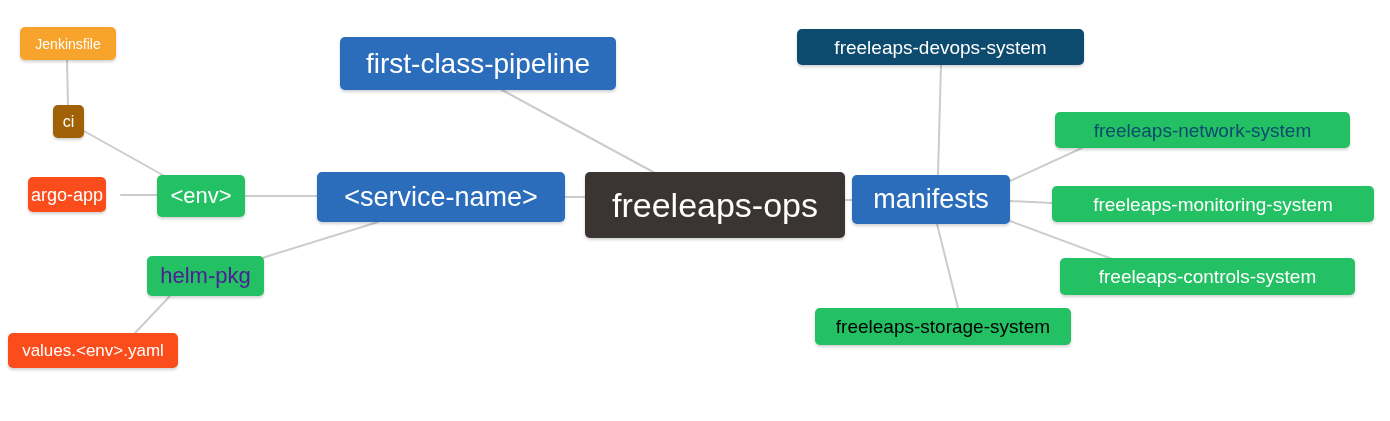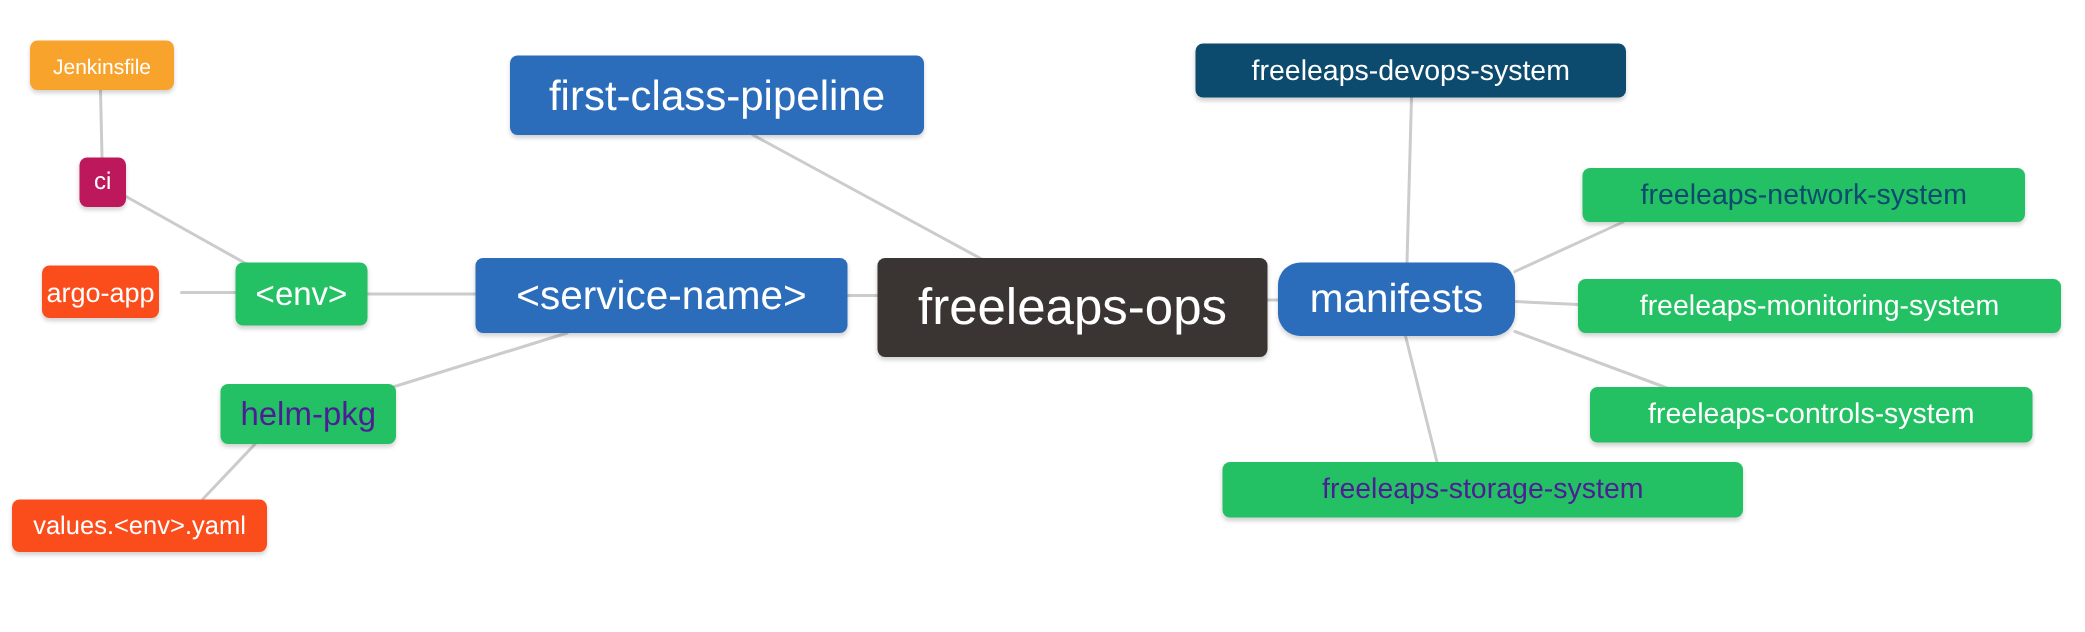--- a/index.html
+++ b/index.html
@@ -59,28 +59,28 @@
       <line x1="565" y1="197" x2="585" y2="197" stroke="#cccccc" stroke-width="2" stroke-linecap="round"></line>
       <line x1="845" y1="200" x2="852" y2="200" stroke="#cccccc" stroke-width="2" stroke-linecap="round"></line>
       <line x1="938" y1="175" x2="941" y2="65" stroke="#cccccc" stroke-width="2" stroke-linecap="round"></line>
       <line x1="1010" y1="181" x2="1082" y2="148" stroke="#cccccc" stroke-width="2" stroke-linecap="round"></line>
       <line x1="1010" y1="201" x2="1052" y2="203" stroke="#cccccc" stroke-width="2" stroke-linecap="round"></line>
       <line x1="1010" y1="221" x2="1115" y2="260" stroke="#cccccc" stroke-width="2" stroke-linecap="round"></line>
       <line x1="937" y1="224" x2="958" y2="308" stroke="#cccccc" stroke-width="2" stroke-linecap="round"></line>
     </svg>
   <div class="node-layer">
       <div class="node" style="left: 20px; top: 27px; width: 96px; height: 33px; font-size: 14px; background: rgb(248, 164, 44); color: rgb(255, 255, 255);">Jenkinsfile</div>
-      <div class="node" style="left: 53px; top: 105px; width: 31px; height: 33px; font-size: 16px; background: #be185d; color: rgb(255, 255, 255);">ci</div>
+      <div class="node" style="left: 53px; top: 105px; width: 31px; height: 33px; font-size: 16px; background: #a16207; color: rgb(255, 255, 255);">ci</div>
       <div class="node" style="left: 28px; top: 177px; width: 78px; height: 35px; font-size: 18px; background: rgb(251, 77, 28); color: rgb(255, 255, 255);">argo-app</div>
       <div class="node" style="left: 157px; top: 175px; width: 88px; height: 42px; font-size: 22px; background: rgb(35, 193, 99); color: rgb(255, 255, 255);">&lt;env&gt;</div>
       <div class="node" style="left: 147px; top: 256px; width: 117px; height: 40px; font-size: 22px; background: rgb(35, 193, 99); color: #4c1d95;">helm-pkg</div>
       <div class="node" style="left: 8px; top: 333px; width: 170px; height: 35px; font-size: 17px; background: rgb(251, 77, 28); color: rgb(255, 255, 255);">values.&lt;env&gt;.yaml</div>
       <div class="node" style="left: 315px; top: 37px; width: 276px; height: 53px; font-size: 28px; background: rgb(43, 108, 187); color: rgb(255, 255, 255); margin-left: 25px;">first-class-pipeline</div>
       <div class="node" style="left: 317px; top: 172px; width: 248px; height: 50px; font-size: 27px; background: rgb(43, 108, 187); color: rgb(255, 255, 255);">&lt;service-name&gt;</div>
       <div class="node" style="left: 585px; top: 172px; width: 260px; height: 66px; font-size: 34px; background: rgb(58, 53, 50); color: rgb(255, 255, 255);">freeleaps-ops</div>
-      <div class="node" style="left: 852px; top: 175px; width: 158px; height: 49px; font-size: 27px; background: rgb(43, 108, 187); color: rgb(255, 255, 255); border-radius: 15px;">manifests</div>
+      <div class="node" style="left: 852px; top: 175px; width: 158px; height: 49px; font-size: 27px; background: rgb(43, 108, 187); color: rgb(255, 255, 255);">manifests</div>
       <div class="node" style="left: 797px; top: 29px; width: 287px; height: 36px; font-size: 19px; background: #0c4a6e; color: rgb(255, 255, 255);">freeleaps-devops-system</div>
       <div class="node" style="left: 1055px; top: 112px; width: 295px; height: 36px; font-size: 19px; background: rgb(35, 193, 99); color: #0c4a6e;">freeleaps-network-system</div>
       <div class="node" style="left: 1052px; top: 186px; width: 322px; height: 36px; font-size: 19px; background: rgb(35, 193, 99); color: rgb(255, 255, 255);">freeleaps-monitoring-system</div>
       <div class="node" style="left: 1060px; top: 258px; width: 295px; height: 37px; font-size: 19px; background: rgb(35, 193, 99); color: rgb(255, 255, 255);">freeleaps-controls-system</div>
-      <div class="node" style="left: 815px; top: 308px; width: 347px; height: 37px; font-size: 19px; background: rgb(35, 193, 99); color: #4c1d95;">freeleaps-storage-system</div>
+      <div class="node" style="left: 815px; top: 308px; width: 256px; height: 37px; font-size: 19px; background: rgb(35, 193, 99); color: #000000;">freeleaps-storage-system</div>
     </div>
 </div>
 
 </body></html>

